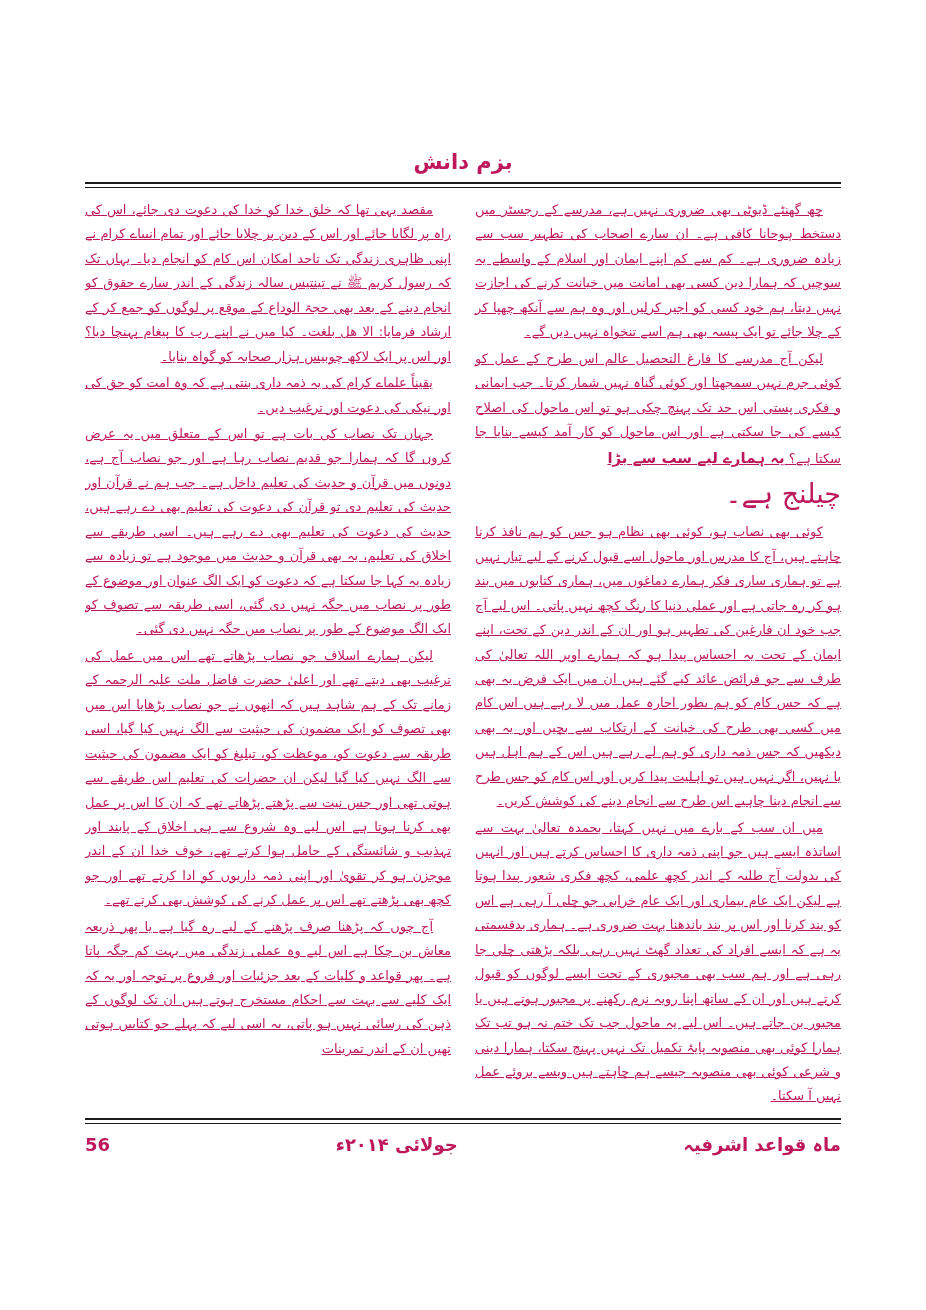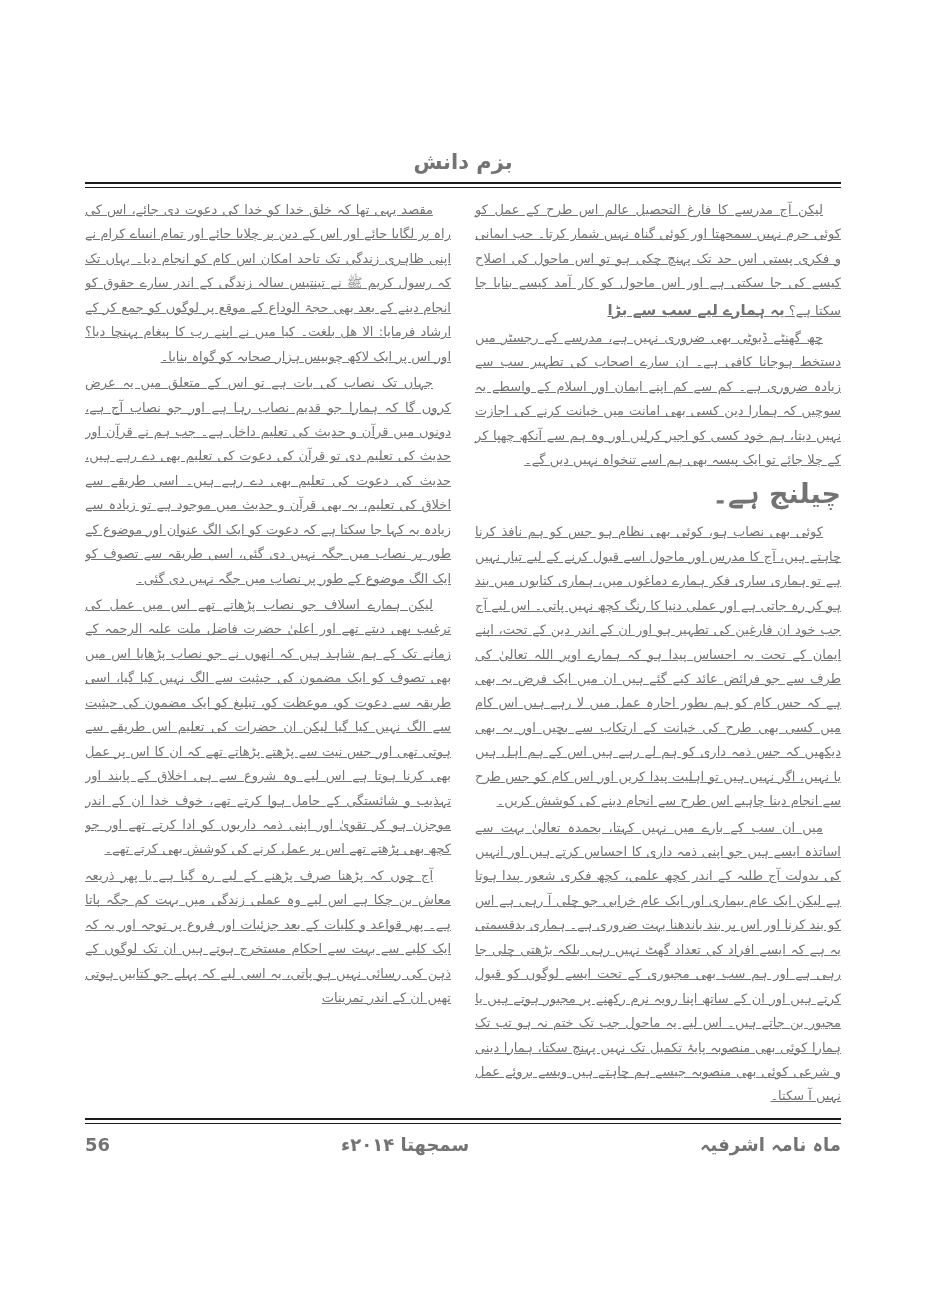--- a/index.html
+++ b/index.html
@@ -10,21 +10,21 @@
   .page {
     position: relative;
     width: 926px;
     height: 1310px;
     margin: 0 auto;
     background: #ffffff;
     box-sizing: border-box;
     padding: 148px 85px 0 85px;
     direction: rtl;
     font-family: "DejaVu Sans", sans-serif;
-    color: #737373;
+    color: #be185d;
     overflow: hidden;
   }
   .header-title {
     text-align: center;
     font-size: 21px;
     font-weight: bold;
     line-height: 28px;
     letter-spacing: 1px;
   }
   .double-rule {
@@ -51,21 +51,21 @@
   .col p {
     margin: 0 0 2px 0;
     text-indent: 18px;
     text-decoration: underline;
   }
   .highlight {
     font-weight: bold;
     font-size: 15px;
   }
   .challenge {
-    font-weight: bold;
+    font-weight: normal;
     font-size: 27px;
     line-height: 1.4;
     margin: 2px 0 8px 0;
   }
   .footer {
     position: absolute;
     top: 1112px;
     right: 85px;
     left: 85px;
   }
@@ -85,39 +85,40 @@
 <div class="page">
 
   <div class="header">
     <div class="header-title">بزم دانش</div>
     <div class="double-rule"></div>
   </div>
 
   <div class="columns">
 
     <div class="col">
+      <p>چھ گھنٹے ڈیوٹی بھی ضروری نہیں ہے، مدرسے کے رجسٹر میں دستخط ہوجانا کافی ہے۔ ان سارے اصحاب کی تطہیر سب سے زیادہ ضروری ہے۔ کم سے کم اپنے ایمان اور اسلام کے واسطے یہ سوچیں کہ ہمارا دین کسی بھی امانت میں خیانت کرنے کی اجازت نہیں دیتا، ہم خود کسی کو اجیر کرلیں اور وہ ہم سے آنکھ چھپا کر کے چلا جائے تو ایک پیسہ بھی ہم اسے تنخواہ نہیں دیں گے۔</p>
       <p><span>لیکن آج مدرسے کا فارغ التحصیل عالم اس طرح کے عمل کو کوئی جرم نہیں سمجھتا اور کوئی گناہ نہیں شمار کرتا۔ جب ایمانی و فکری پستی اس حد تک پہنچ چکی ہو تو اس ماحول کی اصلاح کیسے کی جا سکتی ہے اور اس ماحول کو کار آمد کیسے بنایا جا سکتا ہے؟ </span><span class="highlight">یہ ہمارے لیے سب سے بڑا</span></p>
-      <p>چھ گھنٹے ڈیوٹی بھی ضروری نہیں ہے، مدرسے کے رجسٹر میں دستخط ہوجانا کافی ہے۔ ان سارے اصحاب کی تطہیر سب سے زیادہ ضروری ہے۔ کم سے کم اپنے ایمان اور اسلام کے واسطے یہ سوچیں کہ ہمارا دین کسی بھی امانت میں خیانت کرنے کی اجازت نہیں دیتا، ہم خود کسی کو اجیر کرلیں اور وہ ہم سے آنکھ چھپا کر کے چلا جائے تو ایک پیسہ بھی ہم اسے تنخواہ نہیں دیں گے۔</p>
       <div class="challenge">چیلنج ہے۔</div>
       <p>کوئی بھی نصاب ہو، کوئی بھی نظام ہو جس کو ہم نافذ کرنا چاہتے ہیں، آج کا مدرس اور ماحول اسے قبول کرنے کے لیے تیار نہیں ہے تو ہماری ساری فکر ہمارے دماغوں میں، ہماری کتابوں میں بند ہو کر رہ جاتی ہے اور عملی دنیا کا رنگ کچھ نہیں پاتی۔ اس لیے آج جب خود ان فارغین کی تطہیر ہو اور ان کے اندر دین کے تحت، اپنے ایمان کے تحت یہ احساس پیدا ہو کہ ہمارے اوپر اللہ تعالیٰ کی طرف سے جو فرائض عائد کیے گئے ہیں ان میں ایک فرض یہ بھی ہے کہ جس کام کو ہم بطور اجارہ عمل میں لا رہے ہیں اس کام میں کسی بھی طرح کی خیانت کے ارتکاب سے بچیں اور یہ بھی دیکھیں کہ جس ذمہ داری کو ہم لے رہے ہیں اس کے ہم اہل ہیں یا نہیں، اگر نہیں ہیں تو اہلیت پیدا کریں اور اس کام کو جس طرح سے انجام دینا چاہیے اس طرح سے انجام دینے کی کوشش کریں۔</p>
       <p>میں ان سب کے بارے میں نہیں کہتا، بحمدہ تعالیٰ بہت سے اساتذہ ایسے ہیں جو اپنی ذمہ داری کا احساس کرتے ہیں اور انہیں کی بدولت آج طلبہ کے اندر کچھ علمی، کچھ فکری شعور پیدا ہوتا ہے لیکن ایک عام بیماری اور ایک عام خرابی جو چلی آ رہی ہے اس کو بند کرنا اور اس پر بند باندھنا بہت ضروری ہے۔ ہماری بدقسمتی یہ ہے کہ ایسے افراد کی تعداد گھٹ نہیں رہی بلکہ بڑھتی چلی جا رہی ہے اور ہم سب بھی مجبوری کے تحت ایسے لوگوں کو قبول کرتے ہیں اور ان کے ساتھ اپنا رویہ نرم رکھنے پر مجبور ہوتے ہیں یا مجبور بن جاتے ہیں۔ اس لیے یہ ماحول جب تک ختم نہ ہو تب تک ہمارا کوئی بھی منصوبہ پایۂ تکمیل تک نہیں پہنچ سکتا، ہمارا دینی و شرعی کوئی بھی منصوبہ جیسے ہم چاہتے ہیں ویسے بروئے عمل نہیں آ سکتا۔</p>
 
     </div>
 
     <div class="col">
       <p>مقصد یہی تھا کہ خلق خدا کو خدا کی دعوت دی جائے، اس کی راہ پر لگایا جائے اور اس کے دین پر چلایا جائے اور تمام انبیاے کرام نے اپنی ظاہری زندگی تک تاحد امکان اس کام کو انجام دیا۔ یہاں تک کہ رسول کریم ﷺ نے تینتیس سالہ زندگی کے اندر سارے حقوق کو انجام دینے کے بعد بھی حجۃ الوداع کے موقع پر لوگوں کو جمع کر کے ارشاد فرمایا: الا ھل بلغت۔ کیا میں نے اپنے رب کا پیغام پہنچا دیا؟ اور اس پر ایک لاکھ چوبیس ہزار صحابہ کو گواہ بنایا۔</p>
+      <p>یقیناً علماے کرام کی یہ ذمہ داری بنتی ہے کہ وہ امت کو حق کی اور نیکی کی دعوت اور ترغیب دیں۔</p>
       <p>جہاں تک نصاب کی بات ہے تو اس کے متعلق میں یہ عرض کروں گا کہ ہمارا جو قدیم نصاب رہا ہے اور جو نصاب آج ہے، دونوں میں قرآن و حدیث کی تعلیم داخل ہے۔ جب ہم نے قرآن اور حدیث کی تعلیم دی تو قرآن کی دعوت کی تعلیم بھی دے رہے ہیں، حدیث کی دعوت کی تعلیم بھی دے رہے ہیں۔ اسی طریقے سے اخلاق کی تعلیم، یہ بھی قرآن و حدیث میں موجود ہے تو زیادہ سے زیادہ یہ کہا جا سکتا ہے کہ دعوت کو ایک الگ عنوان اور موضوع کے طور پر نصاب میں جگہ نہیں دی گئی، اسی طریقہ سے تصوف کو ایک الگ موضوع کے طور پر نصاب میں جگہ نہیں دی گئی۔</p>
       <p>لیکن ہمارے اسلاف جو نصاب پڑھاتے تھے اس میں عمل کی ترغیب بھی دیتے تھے اور اعلیٰ حضرت فاضل ملت علیہ الرحمہ کے زمانے تک کے ہم شاہد ہیں کہ انھوں نے جو نصاب پڑھایا اس میں بھی تصوف کو ایک مضمون کی حیثیت سے الگ نہیں کیا گیا، اسی طریقہ سے دعوت کو، موعظت کو، تبلیغ کو ایک مضمون کی حیثیت سے الگ نہیں کیا گیا لیکن ان حضرات کی تعلیم اس طریقے سے ہوتی تھی اور جس نیت سے پڑھتے پڑھاتے تھے کہ ان کا اس پر عمل بھی کرنا ہوتا ہے اس لیے وہ شروع سے ہی اخلاق کے پابند اور تہذیب و شائستگی کے حامل ہوا کرتے تھے، خوف خدا ان کے اندر موجزن ہو کر تقویٰ اور اپنی ذمہ داریوں کو ادا کرتے تھے اور جو کچھ بھی پڑھتے تھے اس پر عمل کرنے کی کوشش بھی کرتے تھے۔</p>
       <p>آج چوں کہ پڑھنا صرف پڑھنے کے لیے رہ گیا ہے یا پھر ذریعہ معاش بن چکا ہے اس لیے وہ عملی زندگی میں بہت کم جگہ پاتا ہے۔ پھر قواعد و کلیات کے بعد جزئیات اور فروع پر توجہ اور یہ کہ ایک کلیے سے بہت سے احکام مستخرج ہوتے ہیں ان تک لوگوں کے ذہن کی رسائی نہیں ہو پاتی، یہ اسی لیے کہ پہلے جو کتابیں ہوتی تھیں ان کے اندر تمرینات</p>
     </div>
 
   </div>
 
   <div class="footer">
     <div class="double-rule"></div>
     <div class="footer-row">
-      <span>ماہ نامہ اشرفیہ</span>
-      <span>سمجھتا ۲۰۱۴ء</span>
+      <span>ماہ قواعد اشرفیہ</span>
+      <span>جولائی ۲۰۱۴ء</span>
       <span>56</span>
     </div>
   </div>
 
 </div>
 
 </body></html>

